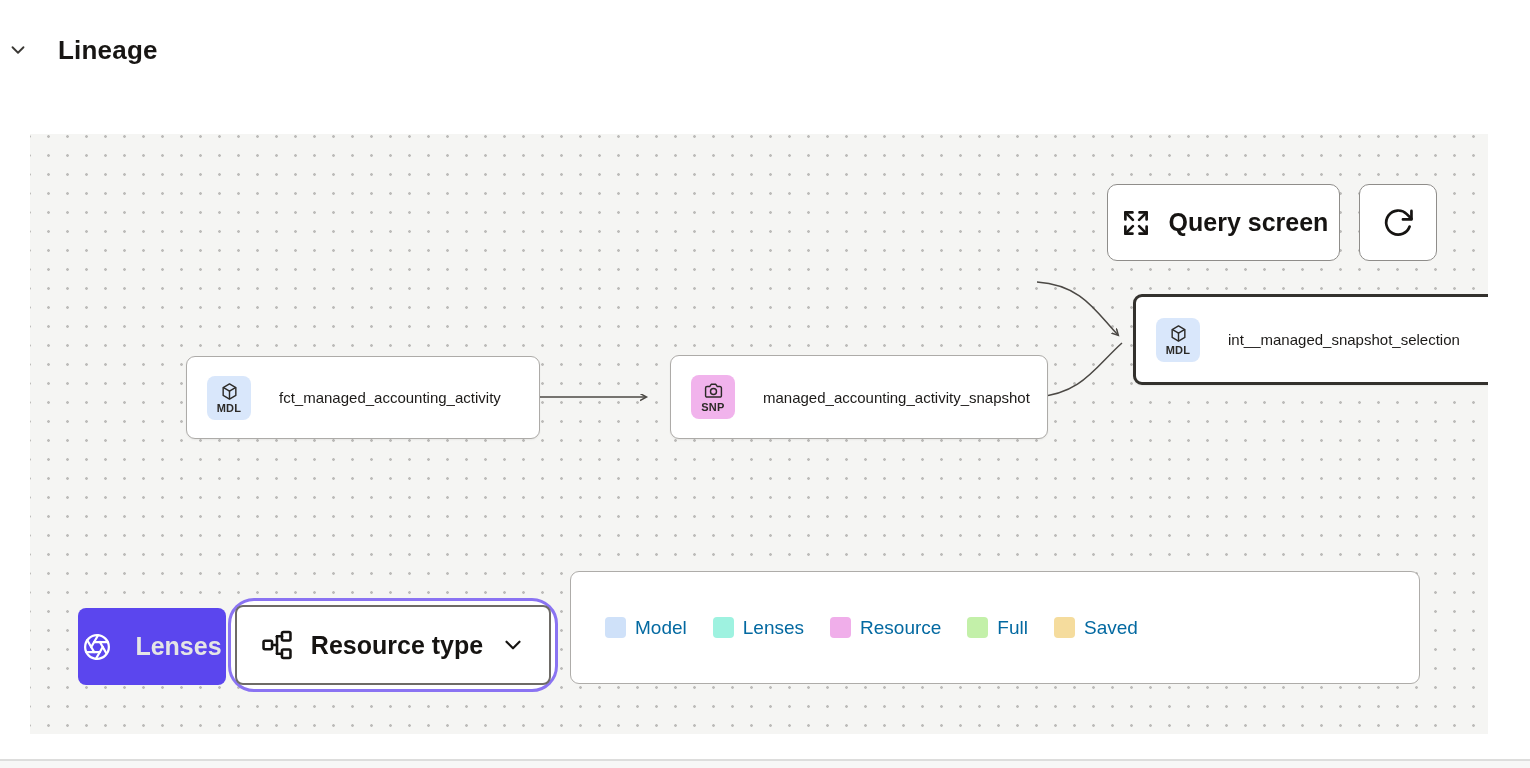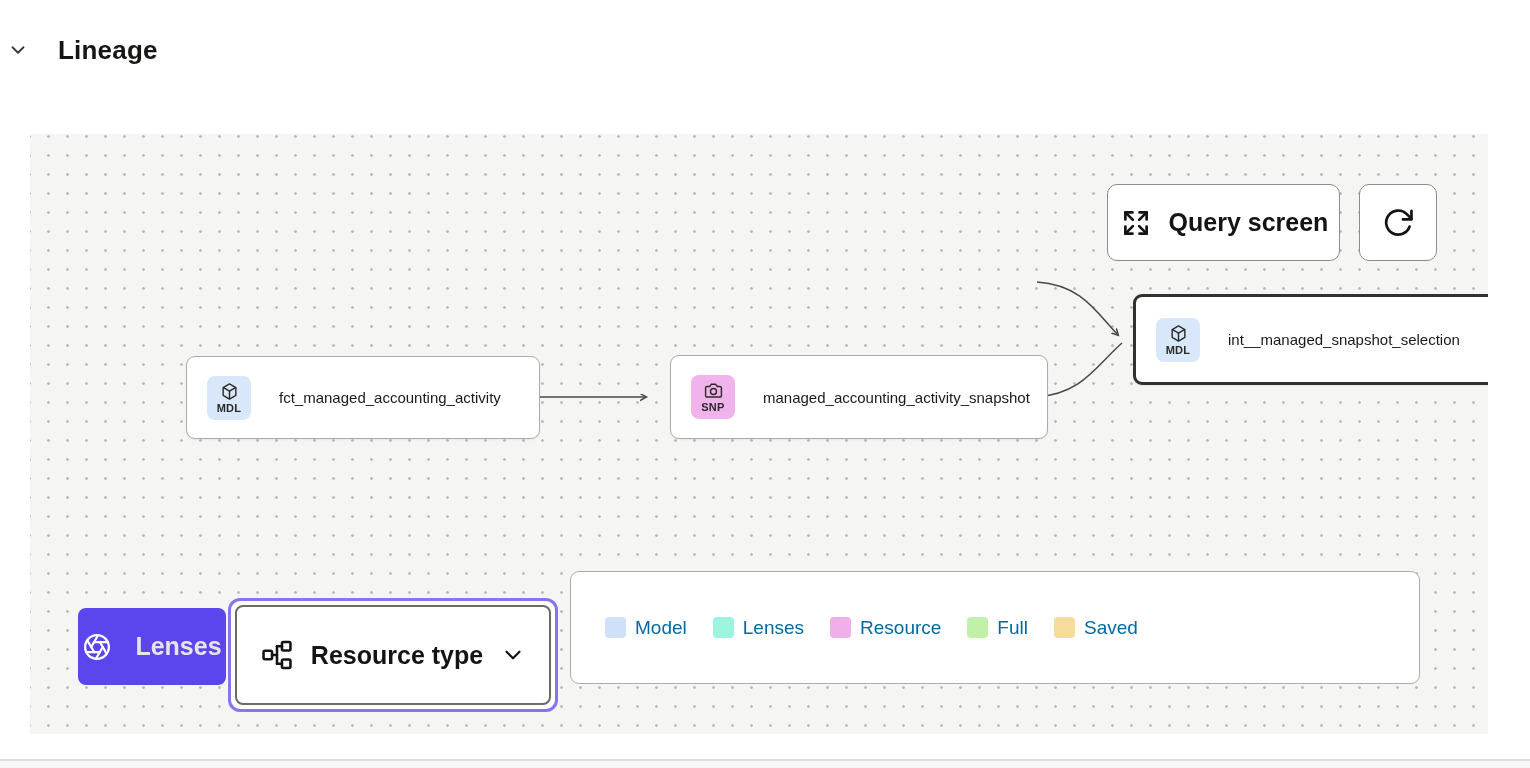--- a/index.html
+++ b/index.html
@@ -64,22 +64,22 @@
   .node-label { font-size: 15px; color: #1c1a18; white-space: nowrap; }
   
   .lenses-btn {
     position: absolute; left: 48px; top: 474px; width: 148px; height: 77px;
     border: none; border-radius: 8px; display: flex; align-items: center;
     justify-content: center; gap: 23px; color: #e5e5e5; cursor: pointer;
     font-size: 25px; font-weight: 600;
   }
   
   .resource-wrap {
-    position: absolute; left: 198px; top: 464px; width: 330px; height: 114px;
-    border: 3px solid #8a73f2; border-radius: 12px; background: #ffffff;
+    position: absolute; left: 198px; top: 464px; width: 330px; height: 94px;
+    border: 3px solid #8a73f2; border-radius: 26px; background: #ffffff;
     padding: 4px;
   }
   .resource-btn {
     width: 100%; height: 100%; background: #ffffff; border: 2px solid #6e6b67;
     border-radius: 8px; display: flex; align-items: center; justify-content: center;
     gap: 17px; cursor: pointer; color: #161412;
   }
   .resource-btn .label { font-size: 25px; font-weight: 600; }
   
   .legend {

